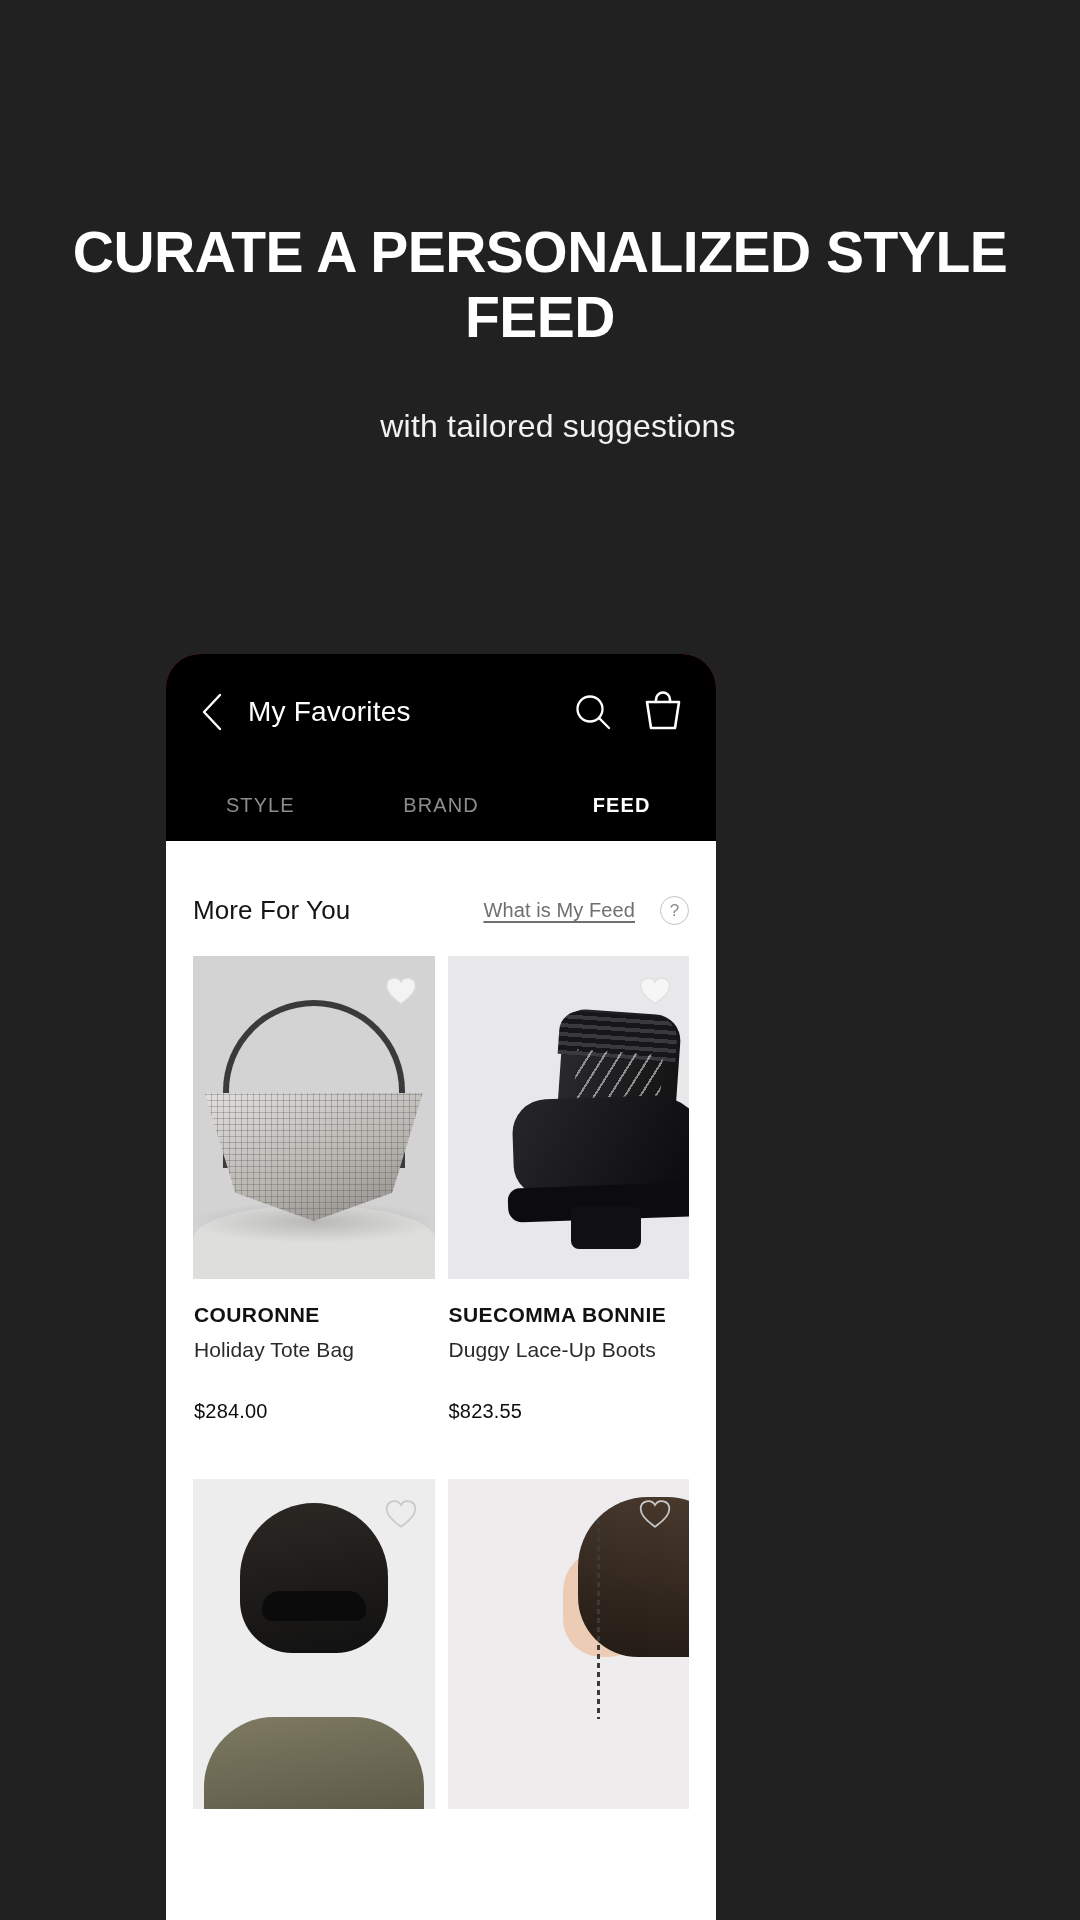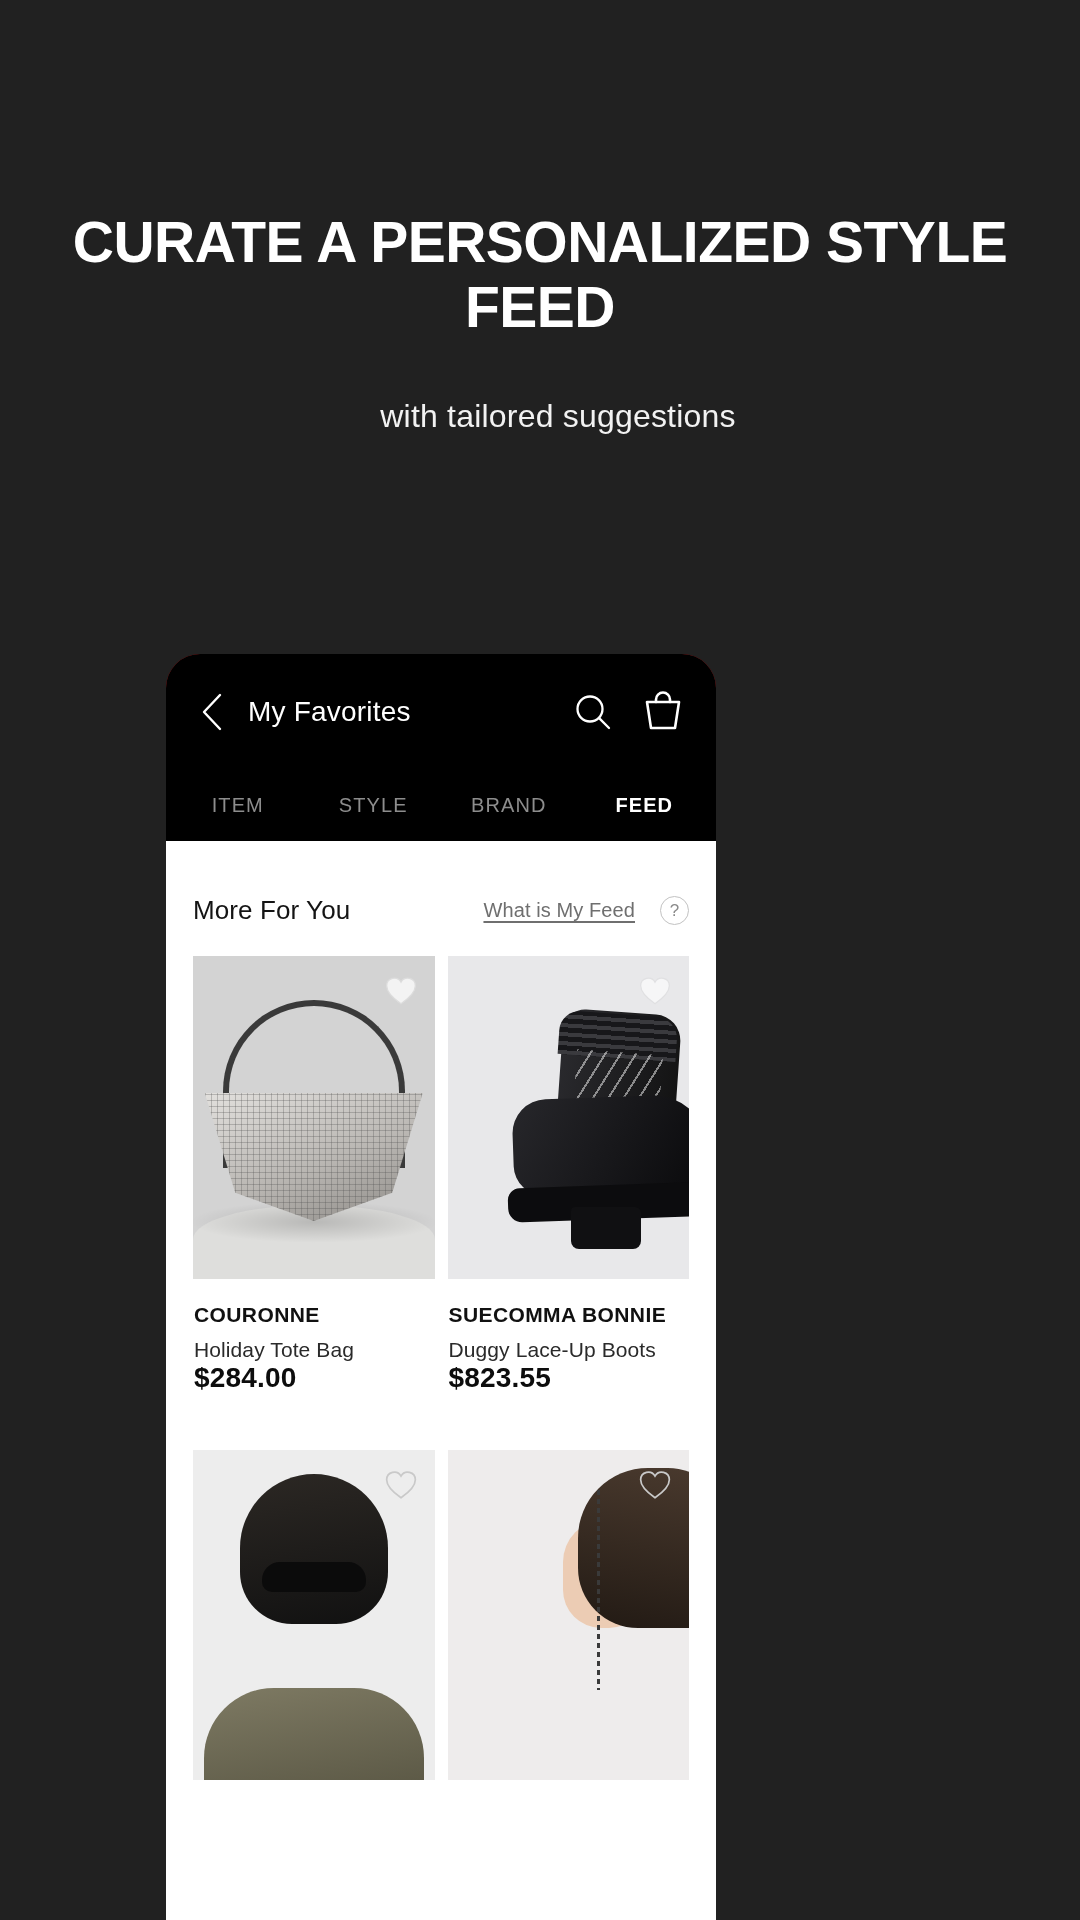--- a/index.html
+++ b/index.html
@@ -11,21 +11,21 @@
   }
   .promo-stage {
     position:relative;
     width:1080px; height:1920px;
     background:#212121;
   }
 
   
   .promo-copy {
     position:absolute;
-    top:210px; left:0; width:1080px;
+    top:220px; left:0; width:1080px;
     text-align:center;
   }
   .promo-headline {
     color:#ffffff;
     font-size:57px;
     font-weight:700;
     letter-spacing:-0.5px;
     line-height:1.14;
     padding:0 70px;
   }
@@ -164,23 +164,24 @@
     letter-spacing:0.4px;
   }
   .card-name {
     font-size:21px;
     font-weight:400;
     color:#2a2a2a;
     margin-top:11px;
     letter-spacing:0.1px;
   }
   .card-price {
-    font-size:28px;
-    font-weight:700;
+    font-size:20px;
+    font-weight:400;
     color:#0d0d0d;
+    margin-top:38px;
     letter-spacing:0.2px;
   }
   .row-gap { height:56px; }
 
   
   .ph { position:absolute; inset:0; }
   .bg-bag { background:#d3d3d3; }
   .bg-boot { background:#e8e8ea; }
   .bg-model-a { background:#ededed; }
   .bg-model-b { background:#eeecec; }
@@ -350,21 +351,20 @@
       </div>
       <div class="app-icon-btn">
         <svg width="42" height="42" viewBox="0 0 42 42">
           <path d="M5 11 H37 L33 37 H9 Z" fill="none" stroke="#ffffff" stroke-width="2.6" stroke-linejoin="round"></path>
           <path d="M14 11 V8.5 A7 7 0 0 1 28 8.5 V11" fill="none" stroke="#ffffff" stroke-width="2.6" stroke-linecap="round"></path>
         </svg>
       </div>
     </div>
 
     <div class="tabs">
-      <div class="tab">ITEM</div>
       <div class="tab">STYLE</div>
       <div class="tab">BRAND</div>
       <div class="tab active">FEED</div>
     </div>
 
     <div class="feed">
 
       <div class="feed-head">
         <div class="feed-title">More For You</div>
         <div class="feed-help">

